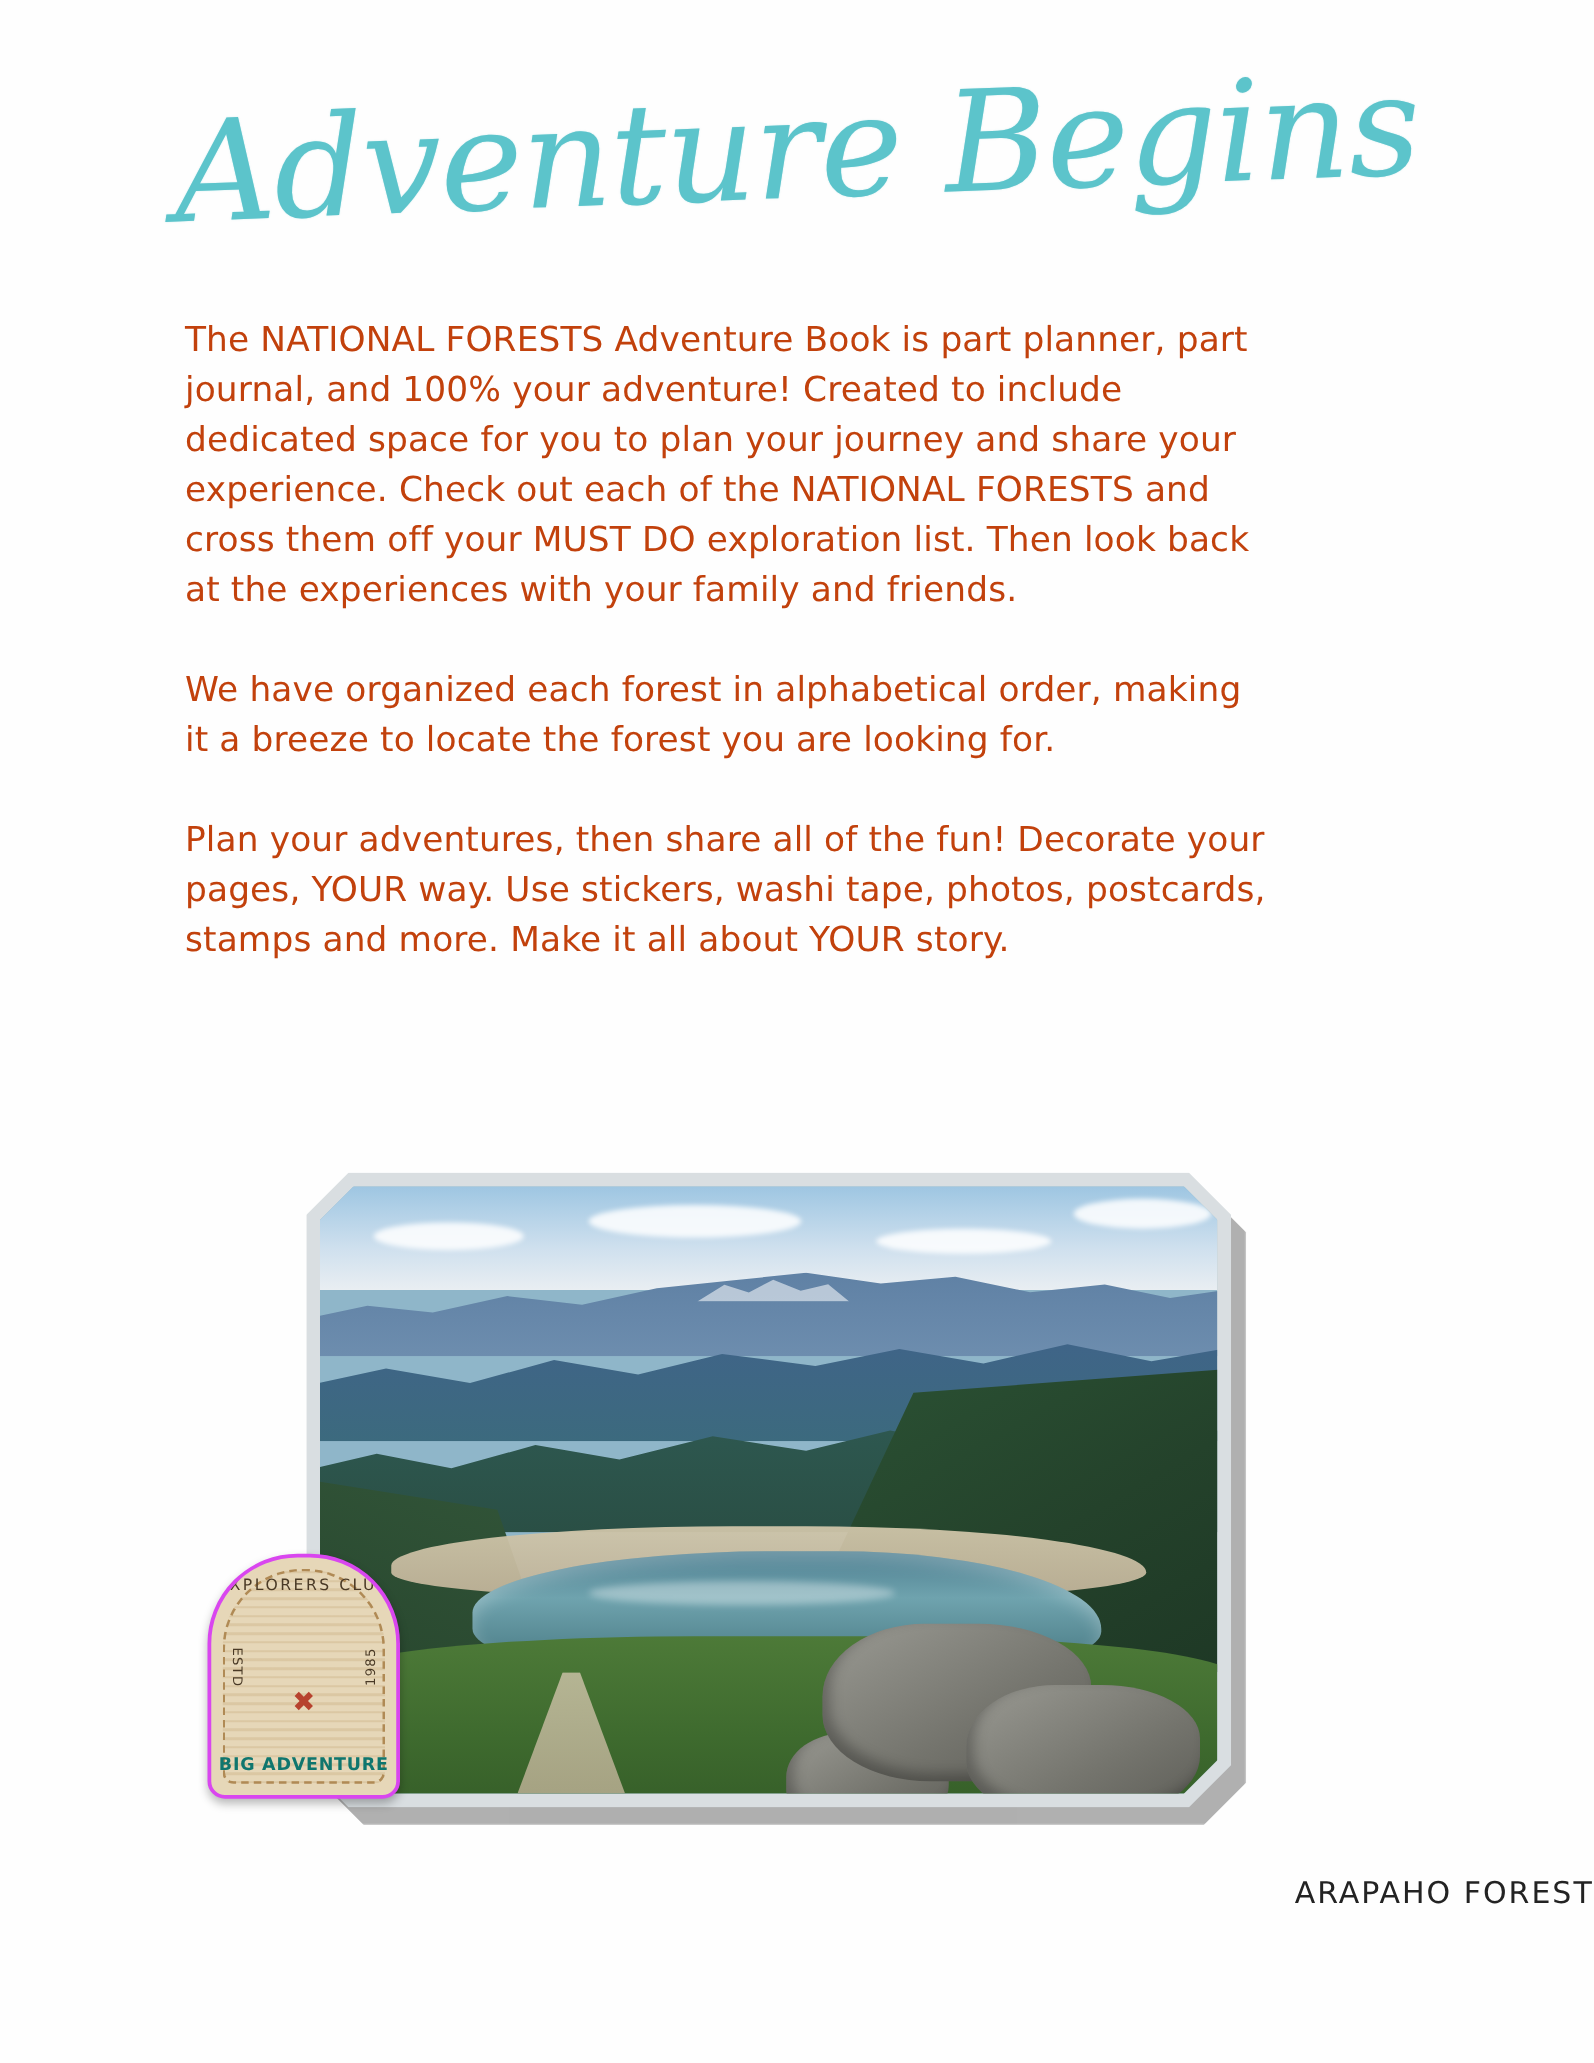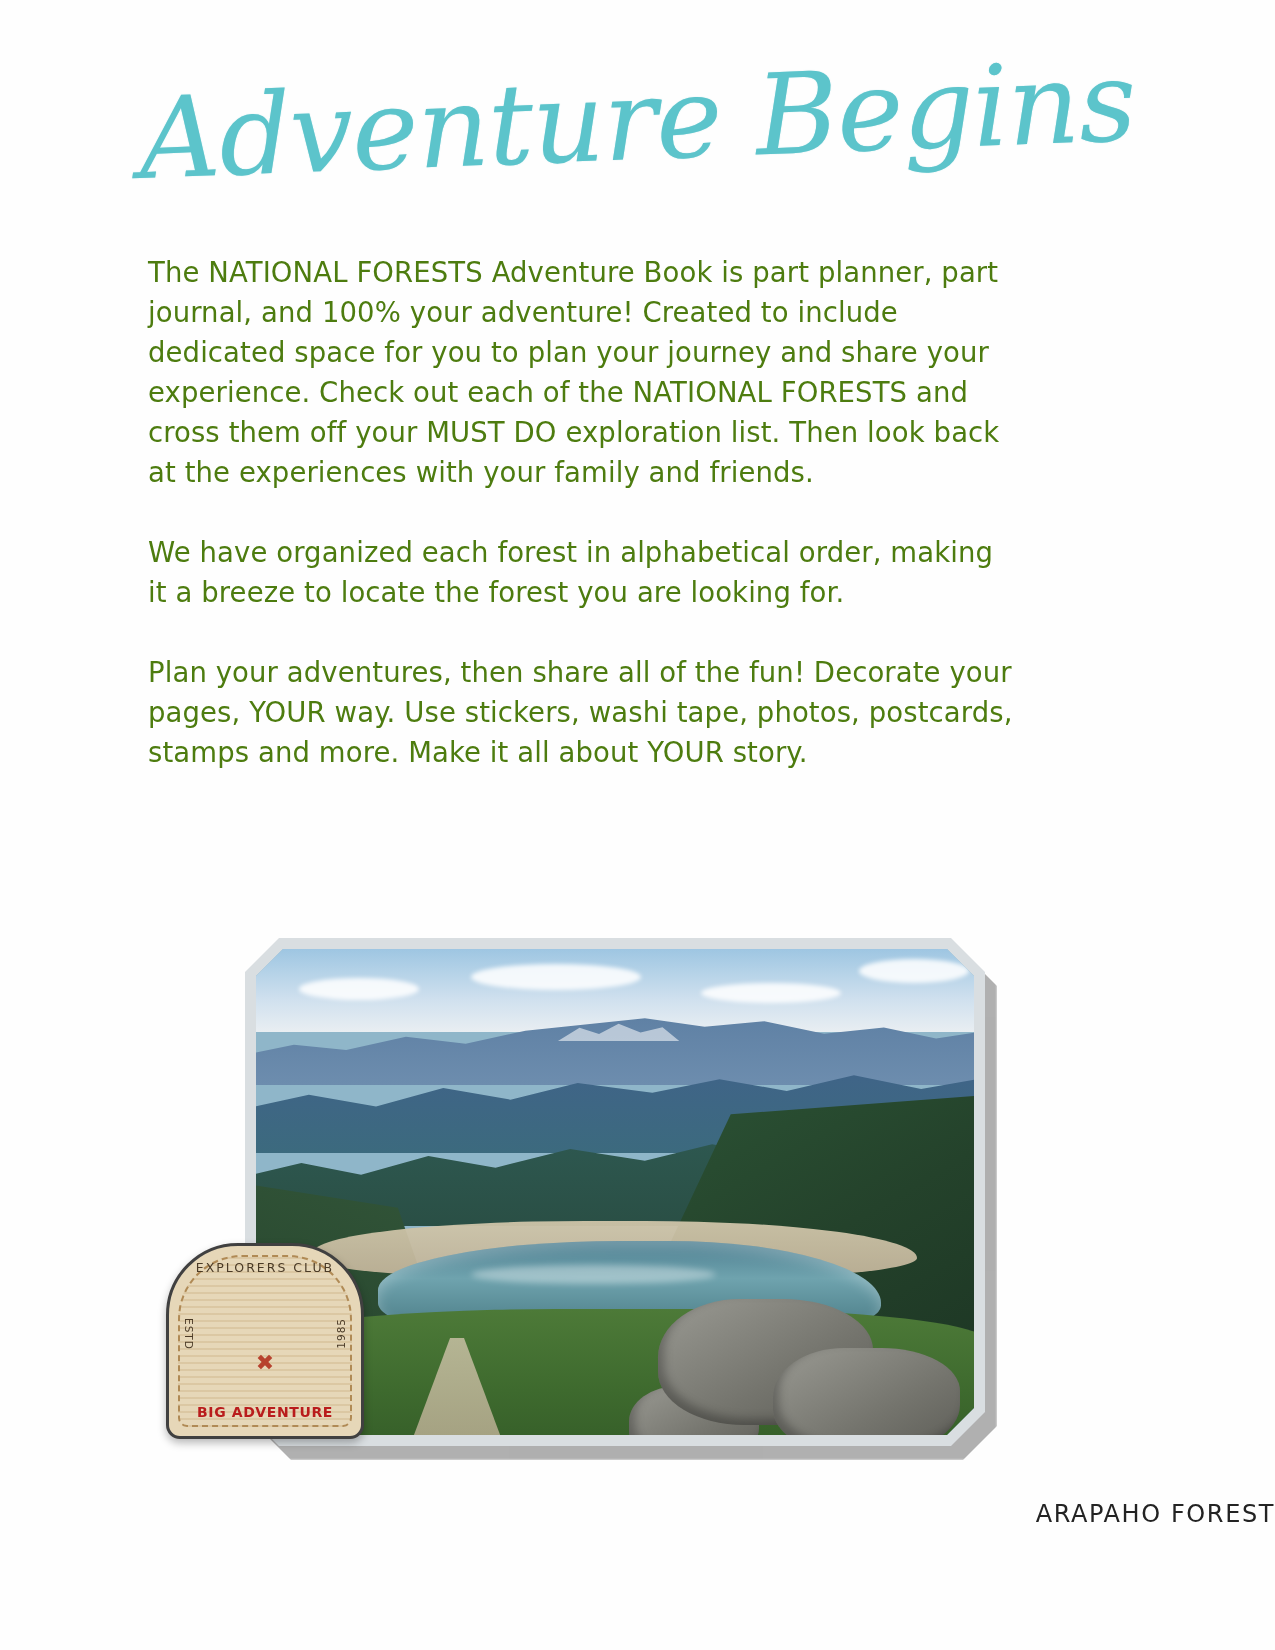--- a/index.html
+++ b/index.html
@@ -44,21 +44,21 @@
   }
 
   
   .copy {
     position: absolute;
     top: 252px;
     left: 148px;
     width: 868px;
     font-size: 27.5px;
     line-height: 40px;
-    color: #4d7c0f;
+    color: #c2410c;
     letter-spacing: 0.1px;
   }
   .copy p {
     margin: 0 0 40px 0;
   }
   .copy p:last-child { margin-bottom: 0; }
 
   
   .photo-block {
     position: absolute;
@@ -219,25 +219,24 @@
   .b3 { right: 30%; bottom: -6%; width: 18%; height: 16%; }
 
   
   .badge {
     position: absolute;
     left: 166px;
     top: 1243px;
     width: 148px;
     height: 190px;
     background: #e6d7b8;
-    border: 3px solid #404040;
+    border: 3px solid #d946ef;
     border-radius: 72px 72px 14px 14px;
     box-shadow: 0 4px 8px rgba(0,0,0,0.28);
     overflow: hidden;
-    padding-left: 44px;
   }
   .badge-inner {
     position: absolute;
     inset: 9px;
     border: 2px dashed #b08a55;
     border-radius: 64px 64px 9px 9px;
     background:
       repeating-linear-gradient(180deg, rgba(196,164,116,0.30) 0 2px, rgba(230,215,184,0) 2px 7px);
   }
   .badge-top-text {
@@ -266,21 +265,21 @@
     font-size: 22px;
     line-height: 1;
   }
   .badge-bottom {
     position: absolute;
     bottom: 16px; left: 0; width: 100%;
     text-align: center;
     font-size: 14px;
     font-weight: bold;
     letter-spacing: 0.6px;
-    color: #b91c1c;
+    color: #0f766e;
   }
 
   
   .caption {
     position: absolute;
     left: 0;
     top: 1500px;
     width: 100%;
     text-align: right;
     font-size: 24px;

